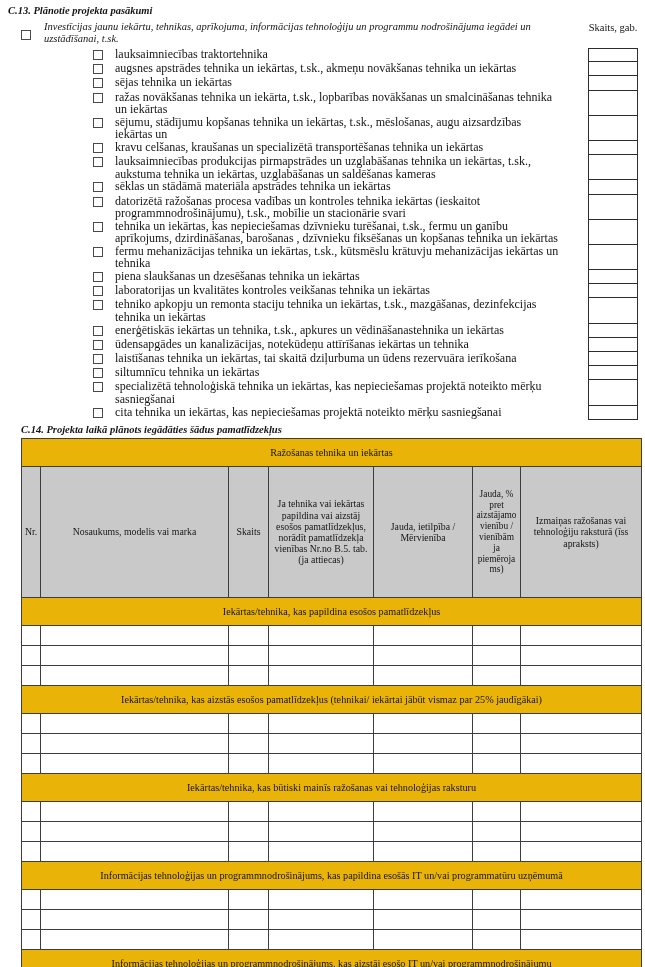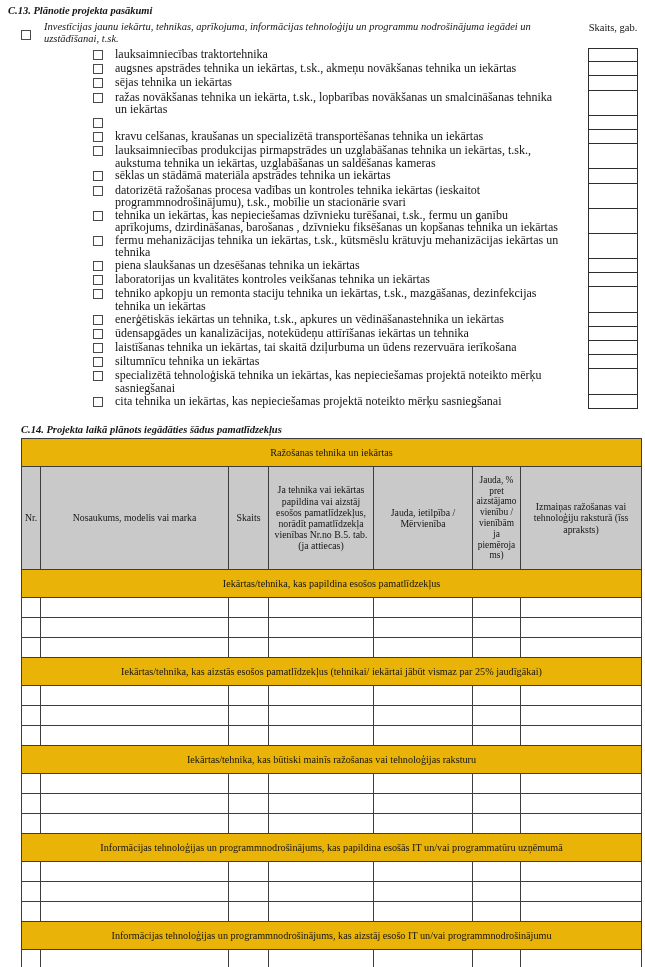--- a/index.html
+++ b/index.html
@@ -49,21 +49,21 @@
   table.assets {
     border-collapse:collapse; table-layout:fixed; width:620px;
     border:1.5px solid #262626;
   }
   table.assets td {
     border:1px solid #3d3d3d; padding:0 2px; text-align:center;
     vertical-align:middle; font-size:9.8px; overflow:hidden;
     overflow-wrap:break-word;
   }
   tr.bar td { background:#eab308; height:13px; font-size:10.2px; padding:7px 1px; }
-  tr.cols td { background:#c9c9c9; height:100px; line-height:11.2px; padding:1px 2px; }
+  tr.cols td { background:#c9c9c9; height:100px; line-height:11.2px; padding:15px 2px; }
   tr.cols td.narrow { font-size:9.4px; line-height:10.8px; }
   tr.body td { background:#ffffff; height:19px; }
 </style>
 </head>
 <body>
 
 <div class="page">
 
   <div class="c13-title">C.13. Plānotie projekta pasākumi</div>
 
@@ -92,20 +92,21 @@
       </div>
       <div class="chk-row">
         <span class="chk-indent"></span>
         <span class="chk-cb"></span>
         <span class="chk-text">ražas novākšanas tehnika un iekārta, t.sk., lopbarības novākšanas un smalcināšanas tehnika un iekārtas</span>
         <span class="chk-box"></span>
       </div>
       <div class="chk-row">
         <span class="chk-indent"></span>
         <span class="chk-cb"></span>
+        <span class="chk-text">sējumu, stādījumu kopšanas tehnika un iekārtas, t.sk., mēslošanas, augu aizsardzības iekārtas un</span>
         <span class="chk-box"></span>
       </div>
       <div class="chk-row">
         <span class="chk-indent"></span>
         <span class="chk-cb"></span>
         <span class="chk-text">kravu celšanas, kraušanas un specializētā transportēšanas tehnika un iekārtas</span>
         <span class="chk-box"></span>
       </div>
       <div class="chk-row">
         <span class="chk-indent"></span>

